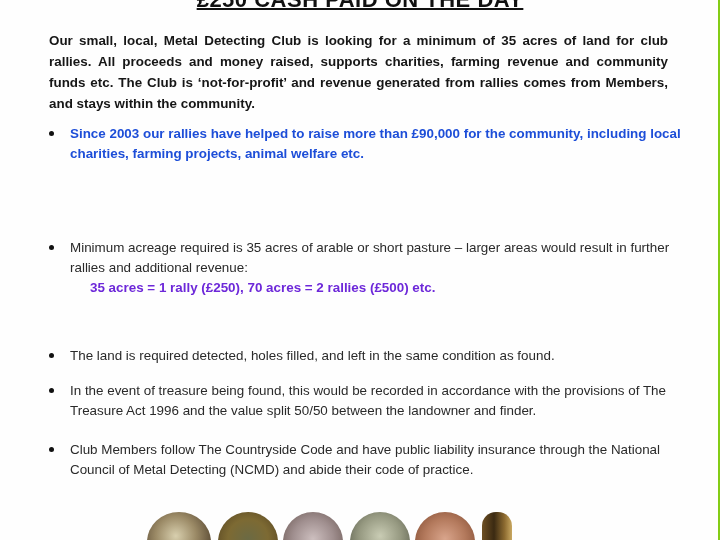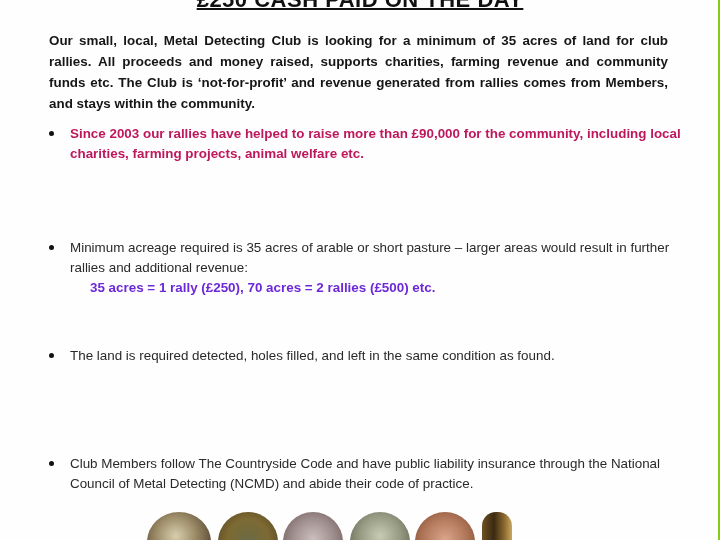--- a/index.html
+++ b/index.html
@@ -8,21 +8,21 @@
   .page{position:absolute;left:0;top:0;width:718px;height:540px;background:#fefefe;
         border-right:2px solid #84cc16;}
   .title{position:absolute;left:155px;top:-13px;width:410px;text-align:center;
          font-weight:bold;font-size:22px;letter-spacing:0.5px;color:#111;
          text-decoration:underline;text-decoration-thickness:2px;white-space:nowrap;}
   .intro{position:absolute;left:49px;top:30px;width:619px;font-size:13.4px;line-height:21px;
          font-weight:bold;text-align:justify;color:#161616;}
   .bullet{position:absolute;left:49px;width:640px;font-size:13.4px;line-height:20px;color:#2a2a2a;}
   .bullet .dot{position:absolute;left:0;top:7px;width:5px;height:5px;border-radius:50%;background:#111;}
   .bullet .txt{margin-left:21px;}
-  .b{font-weight:bold;color:#be185d;text-align:center;}
+  .b{font-weight:bold;color:#1d4ed8;text-align:center;}
   .indent{display:block;margin-left:20px;font-weight:bold;color:#6d28d9;}
   .coin{position:absolute;border-radius:50%;top:512px;height:60px;}
 </style>
 </head>
 <body>
 
 <div class="page">
   <div class="title">£250 CASH PAID ON THE DAY</div>
   <div class="intro">Our small, local, Metal Detecting Club is looking for a minimum of 35 acres of land for club rallies. All proceeds and money raised, supports charities, farming revenue and community funds etc. The Club is ‘not-for-profit’ and revenue generated from rallies comes from Members, and stays within the community.</div>
 
@@ -36,22 +36,26 @@
     <span class="dot"></span>
     <div class="txt"><span>Minimum acreage required is 35 acres of arable or short pasture – larger areas would result in further rallies and additional revenue:</span><span class="indent">35 acres = 1 rally (£250), 70 acres = 2 rallies (£500) etc.</span></div>
   </div>
 
 
   <div class="bullet" style="top:346px">
     <span class="dot"></span>
     <div class="txt"><span>The land is required detected, holes filled, and left in the same condition as found.</span></div>
   </div>
 
+  <div class="bullet" style="top:381px">
+    <span class="dot"></span>
+    <div class="txt"><span>In the event of treasure being found, this would be recorded in accordance with the provisions of The Treasure Act 1996 and the value split 50/50 between the landowner and finder.</span></div>
+  </div>
 
-  <div class="bullet" style="top:454px">
+  <div class="bullet" style="top:440px">
     <span class="dot"></span>
     <div class="txt"><span>Club Members follow The Countryside Code and have public liability insurance through the National Council of Metal Detecting (NCMD) and abide their code of practice.</span></div>
   </div>
 
   <div class="coin" style="left:147px;width:64px;background:radial-gradient(circle at 45% 40%,#d8cfae 0%,#9b8a66 40%,#5a4a34 75%,#3a2e22 100%);"></div>
   <div class="coin" style="left:218px;width:60px;background:radial-gradient(circle at 50% 45%,#6b6a44 0%,#7d6a33 45%,#5c4a24 80%,#3d3218 100%);"></div>
   <div class="coin" style="left:283px;width:60px;background:radial-gradient(circle at 50% 45%,#cdbfbf 0%,#a08f8f 45%,#74625e 80%,#4f403c 100%);"></div>
   <div class="coin" style="left:350px;width:60px;background:radial-gradient(circle at 50% 40%,#c9ccb4 0%,#959880 45%,#5e6150 80%,#3a3c31 100%);"></div>
   <div class="coin" style="left:415px;width:60px;background:radial-gradient(circle at 50% 45%,#d9a58c 0%,#b47a5d 45%,#8a5339 80%,#5e3623 100%);"></div>
   <div class="coin" style="left:482px;width:30px;border-radius:14px 14px 6px 6px;background:linear-gradient(90deg,#6e5024 0%,#3b2a12 40%,#8c6a30 75%,#c9a861 100%);"></div>

